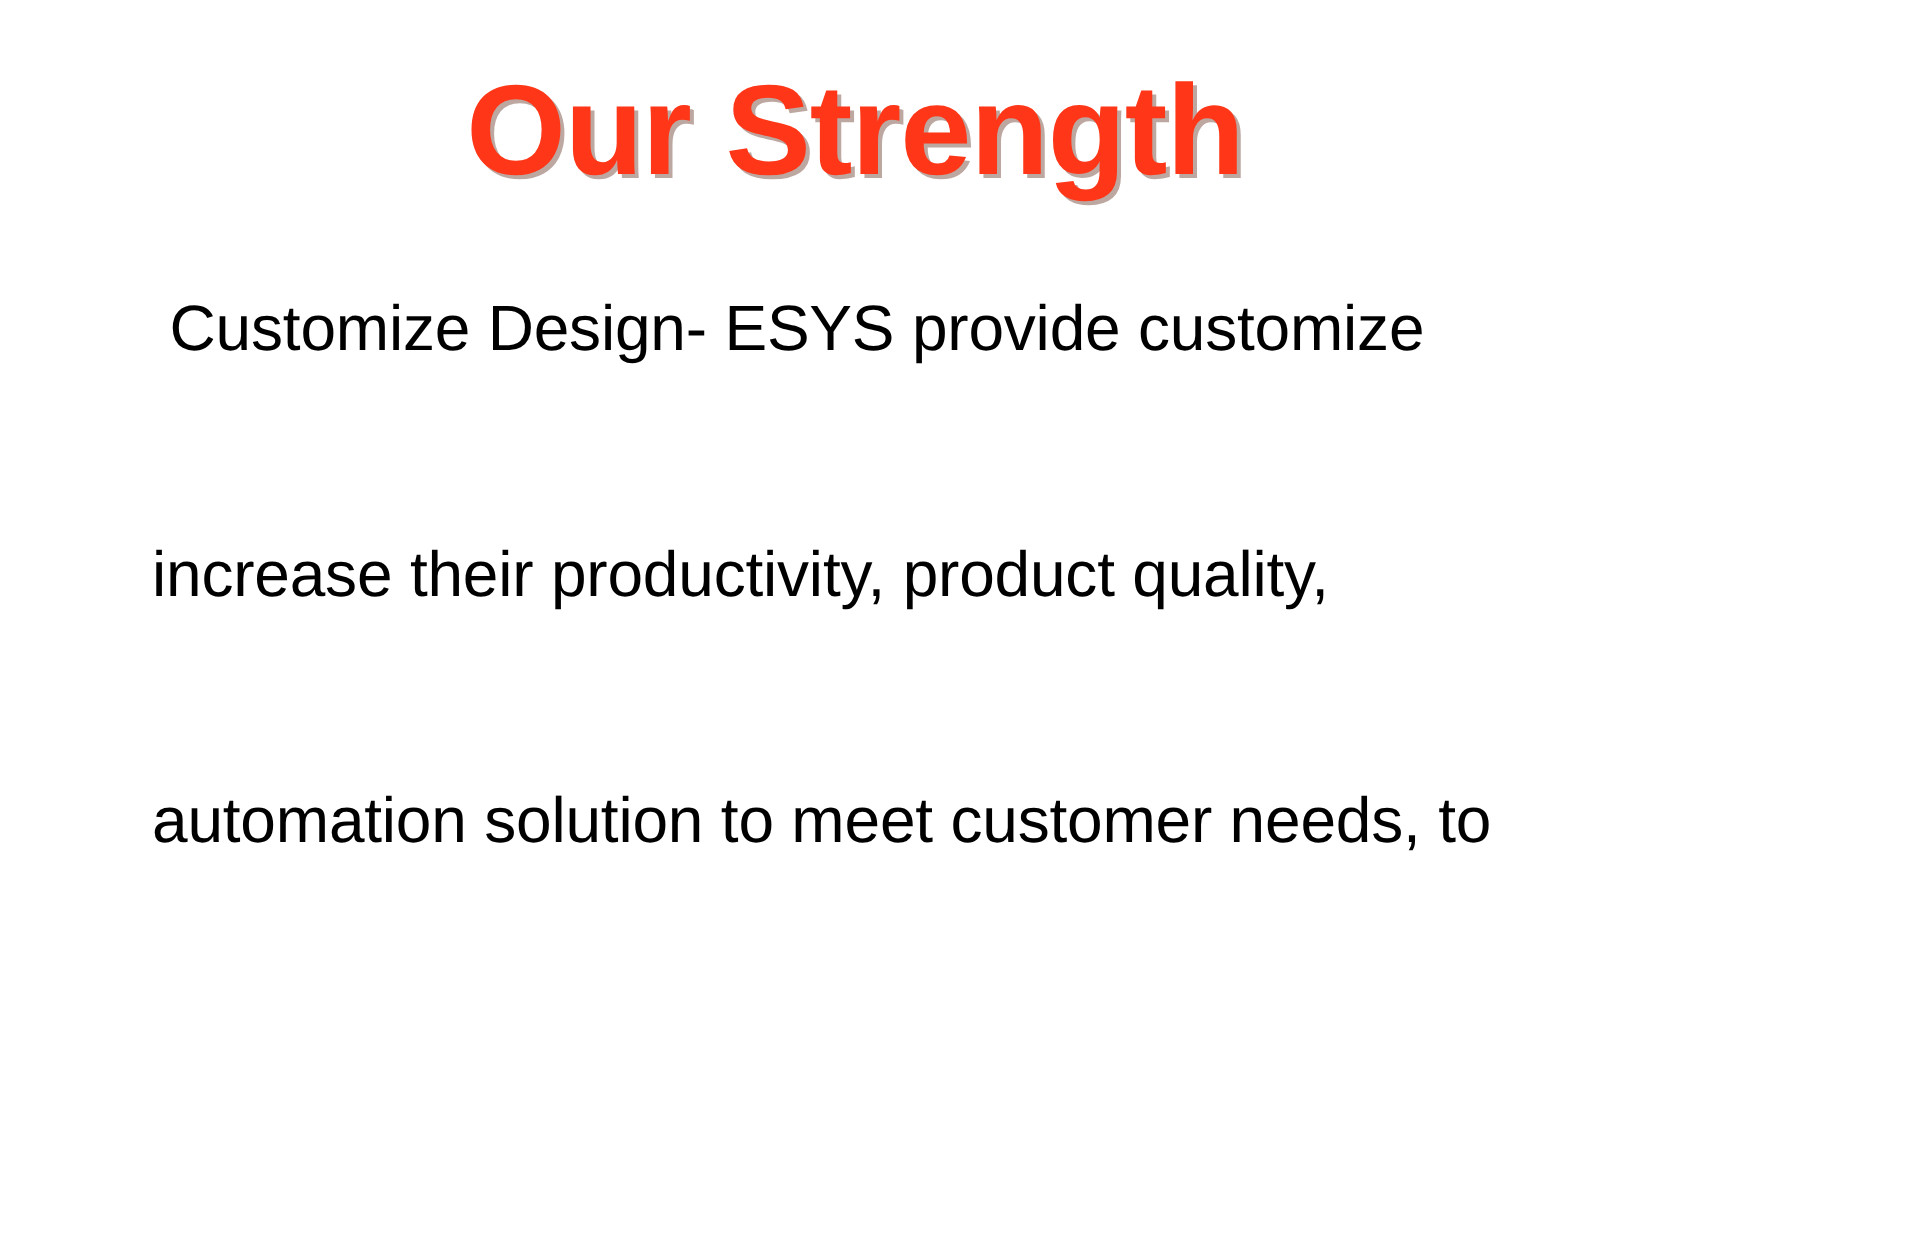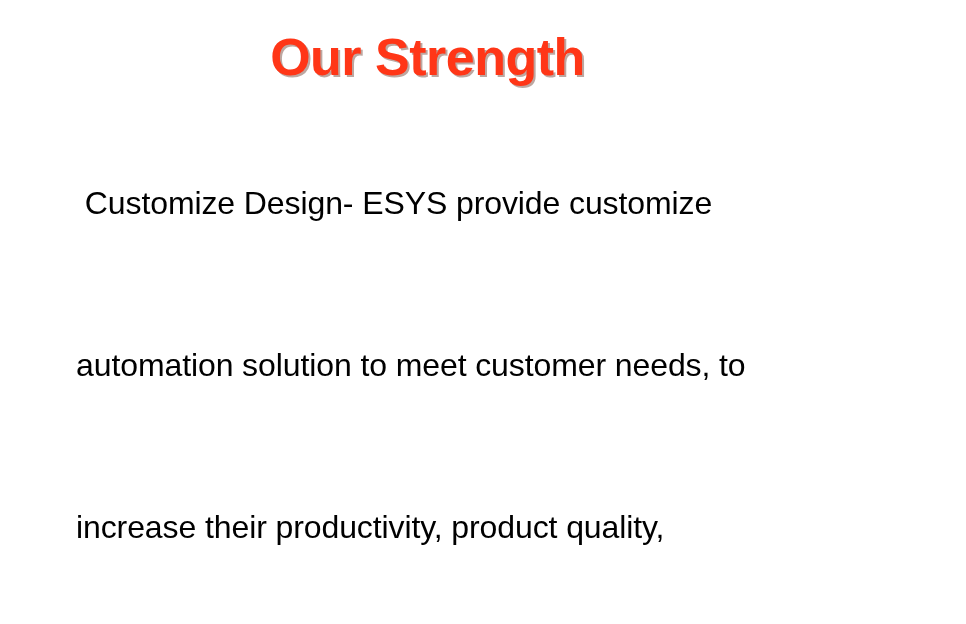--- a/index.html
+++ b/index.html
@@ -19,21 +19,21 @@
     overflow: hidden;
   }
   .slide-title {
     position: absolute;
     left: 0;
     top: -4px;
     width: 855px;
     text-align: center;
     font-family: "Liberation Sans", sans-serif;
     font-weight: bold;
-    font-size: 52px;
+    font-size: 64px;
     line-height: 52px;
     letter-spacing: -0.5px;
     color: #ff3617;
     text-shadow: 2px 2px 0 rgba(90, 35, 20, 0.40);
     white-space: nowrap;
   }
   .body-block {
     position: absolute;
     left: 76px;
     top: 62px;
@@ -44,34 +44,33 @@
     font-size: 32px;
     line-height: 41px;
     color: #000000;
     white-space: pre-wrap;
     margin: 0;
     letter-spacing: -0.1px;
   }
   .para-line {
     display: block;
     white-space: pre;
-    margin-top: 39px;
   }
 </style>
 </head>
 <body>
 
 <div class="slide">
 
   <h1 class="slide-title">Our Strength</h1>
 
   <div class="body-block">
 
     <p class="para">
       <span class="para-line"> Customize Design- ESYS provide customize</span>
+      <span class="para-line">increase their productivity, product quality,</span>
       <span class="para-line">automation solution to meet customer needs, to</span>
-      <span class="para-line">increase their productivity, product quality,</span>
       
       
     </p>
 
   </div>
 </div>
 
 </body></html>

